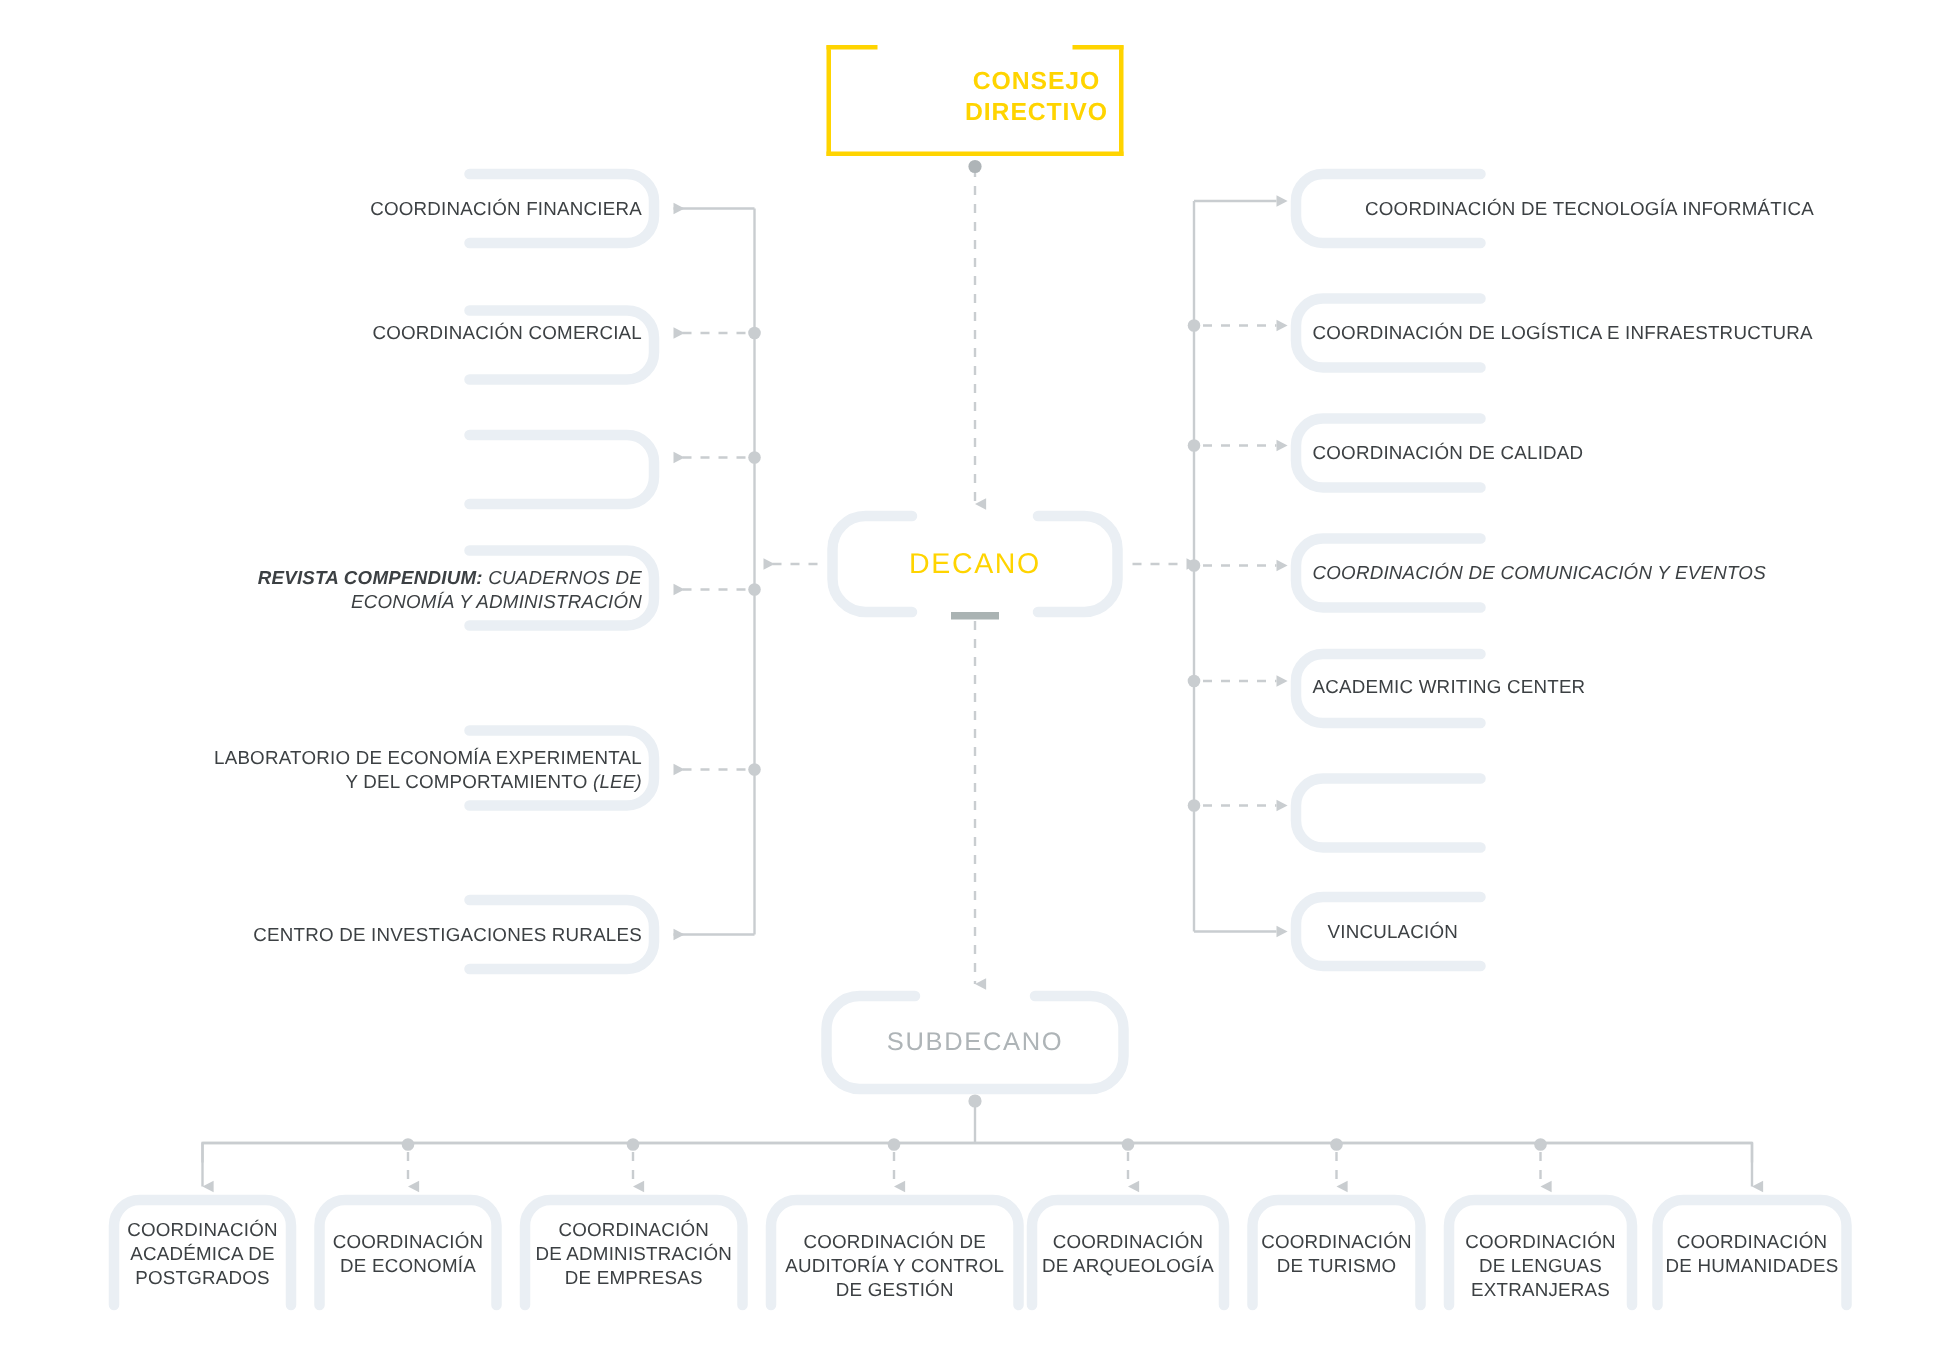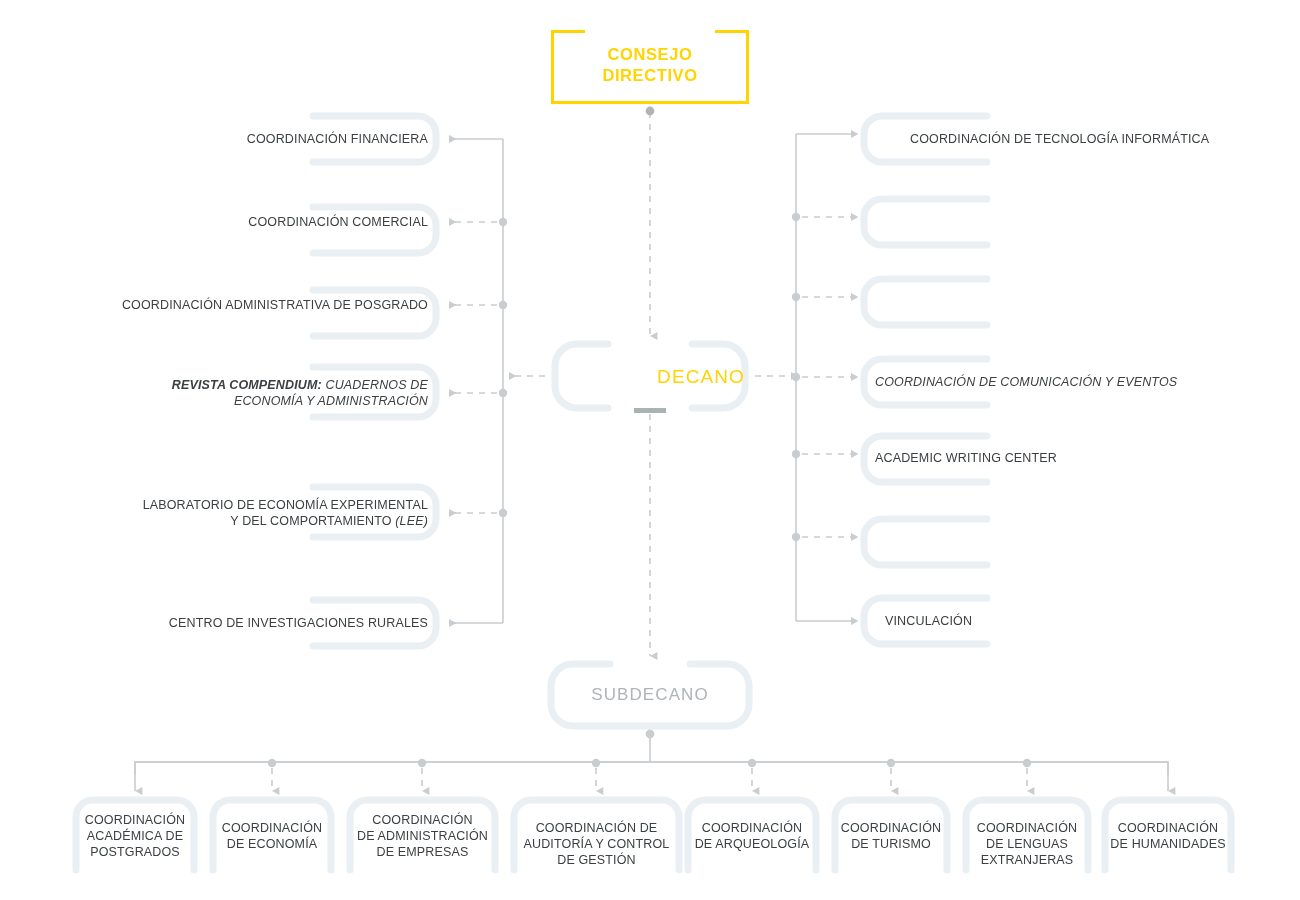--- a/index.html
+++ b/index.html
@@ -35,21 +35,21 @@
     box-sizing:border-box;
   }
   #root-box::before,#root-box::after{
     content:"";position:absolute;top:-3px;height:3px;background:#FFD400;
   }
   #root-box::before{left:-3px;width:34px;}
   #root-box::after{right:-3px;width:34px;}
   #root-label{
     position:absolute;z-index:6;text-align:center;
     color:#FFD400;font-weight:700;font-size:16.5px;line-height:21px;
-    letter-spacing:.6px;white-space:pre-line;
+    letter-spacing:.6px;white-space:pre-line;margin-left:41px;
   }
 
   
   #decano-label{
     position:absolute;z-index:6;text-align:center;color:#FFD400;
     font-size:19px;letter-spacing:1.1px;
   }
   #subdecano-label{
     position:absolute;z-index:6;text-align:center;color:#aeb4b7;
     font-size:17px;letter-spacing:1.1px;
@@ -167,35 +167,36 @@
       <circle cx="752" cy="763" r="4.2" fill="#c9cdd0" stroke="none"></circle>
       <circle cx="891" cy="763" r="4.2" fill="#c9cdd0" stroke="none"></circle>
       <circle cx="1027" cy="763" r="4.2" fill="#c9cdd0" stroke="none"></circle>
     </g>
   </svg>
 
   <div id="root-box" style="left:551px;top:30px;width:198px;height:74px;"></div>
   <div id="root-label" style="left:551px;top:44px;width:198px;">CONSEJO
 DIRECTIVO</div>
 
-  <div id="decano-label" style="left:555px;top:366px;width:190px;text-align:right;">DECANO</div>
+  <div id="decano-label" style="left:555px;top:366px;width:190px;">DECANO</div>
   <div class="grey-bar" style="left:634px;top:408px;width:32px;height:5px;"></div>
 
   <div id="subdecano-label" style="left:551px;top:685px;width:198px;">SUBDECANO</div>
 
   <div class="nodetext left" style="left:60px;top:214px;width:368px;">COORDINACIÓN COMERCIAL</div>
   <div class="nodetext left" style="left:60px;top:131px;width:368px;">COORDINACIÓN FINANCIERA</div>
-  <div class="nodetext left" style="left:60px;top:297px;width:368px;">COORDINACIÓN ADMINISTRATIVA DE POSGRADO</div>
   <div class="nodetext left" style="left:60px;top:377px;width:368px;font-style:italic;"><b>REVISTA COMPENDIUM:</b> CUADERNOS DE
 ECONOMÍA Y ADMINISTRACIÓN</div>
   <div class="nodetext left" style="left:60px;top:497px;width:368px;">LABORATORIO DE ECONOMÍA EXPERIMENTAL
 Y DEL COMPORTAMIENTO <i>(LEE)</i></div>
   <div class="nodetext left" style="left:60px;top:615px;width:368px;">CENTRO DE INVESTIGACIONES RURALES</div>
 
   <div class="nodetext right" style="left:910px;top:131px;width:400px;">COORDINACIÓN DE TECNOLOGÍA INFORMÁTICA</div>
+  <div class="nodetext right" style="left:875px;top:214px;width:400px;">COORDINACIÓN DE LOGÍSTICA E INFRAESTRUCTURA</div>
+  <div class="nodetext right" style="left:875px;top:294px;width:400px;">COORDINACIÓN DE CALIDAD</div>
   <div class="nodetext right" style="left:875px;top:374px;width:400px;font-style:italic;">COORDINACIÓN DE COMUNICACIÓN Y EVENTOS</div>
   <div class="nodetext right" style="left:875px;top:450px;width:400px;">ACADEMIC WRITING CENTER</div>
   <div class="nodetext right" style="left:854px;top:613px;width:400px;margin-left:31px;">VINCULACIÓN</div>
 
   <div class="nodetext center" style="left:72px;top:812px;width:126px;">COORDINACIÓN
 ACADÉMICA DE
 POSTGRADOS</div>
   <div class="nodetext center" style="left:209px;top:820px;width:126px;">COORDINACIÓN
 DE ECONOMÍA</div>
   <div class="nodetext center" style="left:346px;top:812px;width:153px;">COORDINACIÓN

